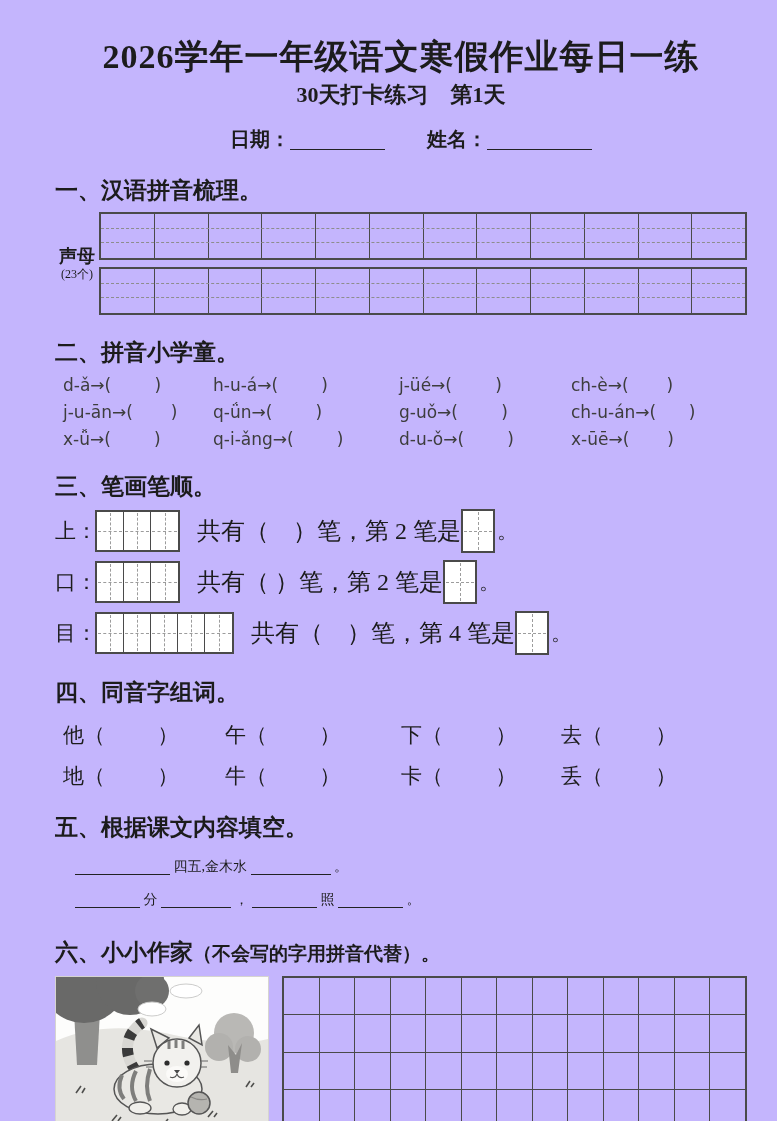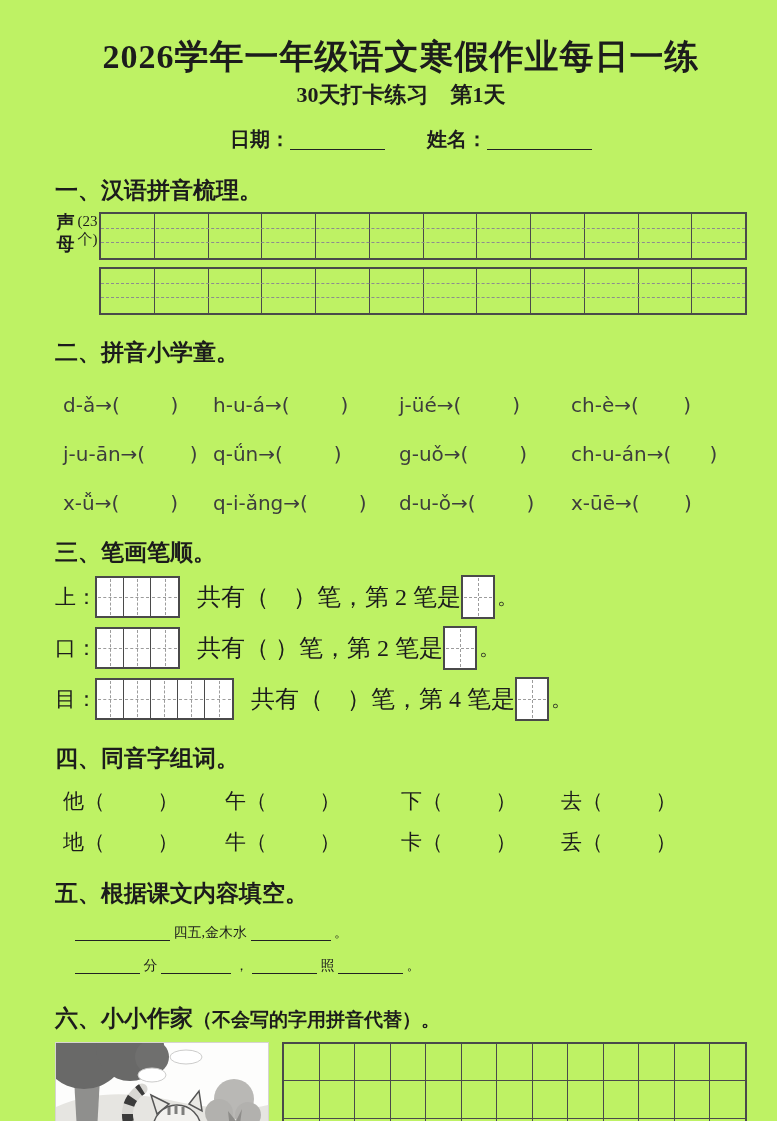--- a/index.html
+++ b/index.html
@@ -1,40 +1,40 @@
 <!DOCTYPE html>
 <html><head>
 <meta charset="utf-8">
 <style>
   html,body{margin:0;padding:0;background:#ffffff;}
-  .page{width:777px;height:1121px;box-sizing:border-box;background:#bef264;
+  .page{width:777px;height:1121px;box-sizing:border-box;background:#c4b5fd;
         font-family:"Liberation Serif","DejaVu Serif",serif;color:#1c1c1c;
         padding:34px 30px 0 55px;overflow:hidden;position:relative;}
   .title{text-align:center;font-size:34px;font-weight:bold;letter-spacing:1px;}
   .subtitle{text-align:center;font-size:22px;font-weight:600;}
   .info-line{display:flex;margin:16px 0 0 62px;font-size:20px;font-weight:600;align-items:flex-end;justify-content:center;}
   .info-group{margin-right:42px;white-space:nowrap;}
   .blank{display:inline-block;border-bottom:1.6px solid #222;height:1em;vertical-align:-4px;}
   .w95{width:95px}.w105{width:105px}.w80{width:80px}.w70{width:70px}.w65{width:65px}
   .sec-head{font-size:23px;font-weight:bold;margin-top:22px;}
   
   .s1-body{display:flex;margin-top:6px;}
-  .s1-label{width:44px;display:flex;flex-direction:row;justify-content:center;text-align:center;
+  .s1-label{width:44px;display:flex;flex-direction:column;justify-content:center;text-align:center;
             font-size:18px;font-weight:600;line-height:1.2;}
-  .s1-note{font-size:15px;font-weight:400;}
+  .s1-note{font-size:12px;font-weight:400;}
   .s1-grids{flex:1;display:flex;flex-direction:column;gap:7px;}
   .py-row{position:relative;display:flex;height:44px;border:2px solid #4a4a4a;}
   .py-cell{flex:1;border-right:1.5px solid #4a4a4a;}
   .py-cell:last-child{border-right:none;}
   .dash{position:absolute;left:0;right:0;border-top:1.5px dashed #8d8d8d;z-index:2;}
   .d1{top:32%}.d2{top:64%}
   
   .py-items{display:grid;grid-template-columns:150px 186px 172px 1fr;
-            font-family:"DejaVu Sans","Liberation Sans",sans-serif;font-size:20px;color:#3d3d3d;
-            margin:25px 0 0 8px;white-space:pre;}
+            font-family:"DejaVu Sans","Liberation Sans",sans-serif;font-size:17px;color:#3d3d3d;
+            margin:7px 0 0 8px;white-space:pre;}
   
   .s3-row{display:flex;align-items:center;margin-top:7px;}
   .s3-char{font-size:21px;width:40px;}
   .tzg{display:flex;border:2px solid #4a4a4a;background:#fff;}
   .tzg-cell{width:27px;height:38px;border-right:1.5px solid #4a4a4a;position:relative;box-sizing:border-box;}
   .tzg-cell:last-child{border-right:none;}
   .tzg-cell::before{content:"";position:absolute;left:50%;top:1px;bottom:1px;border-left:1px dashed #9c9c9c;}
   .tzg-cell::after{content:"";position:absolute;top:50%;left:1px;right:1px;border-top:1px dashed #9c9c9c;}
   .tzg.one .tzg-cell{width:30px;height:40px;}
   .s3-text{font-size:24px;margin-left:17px;white-space:pre;}

